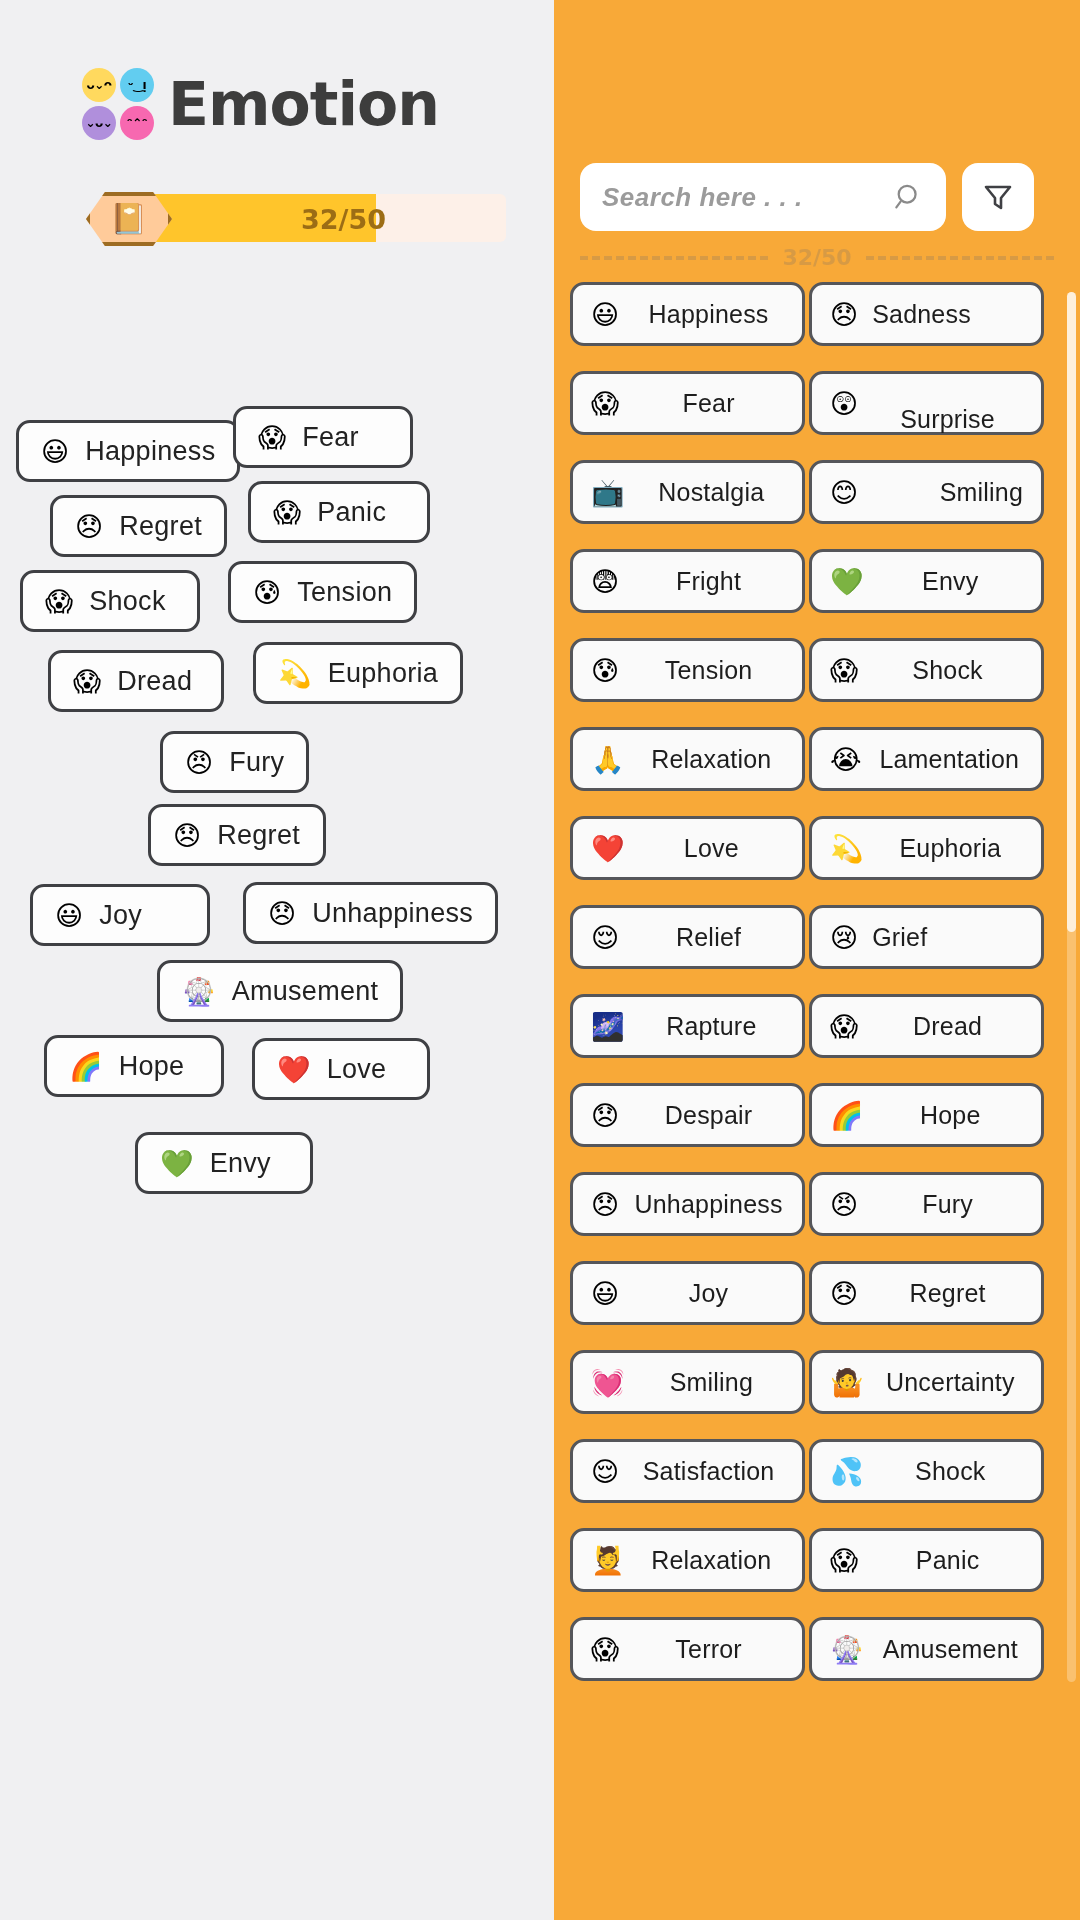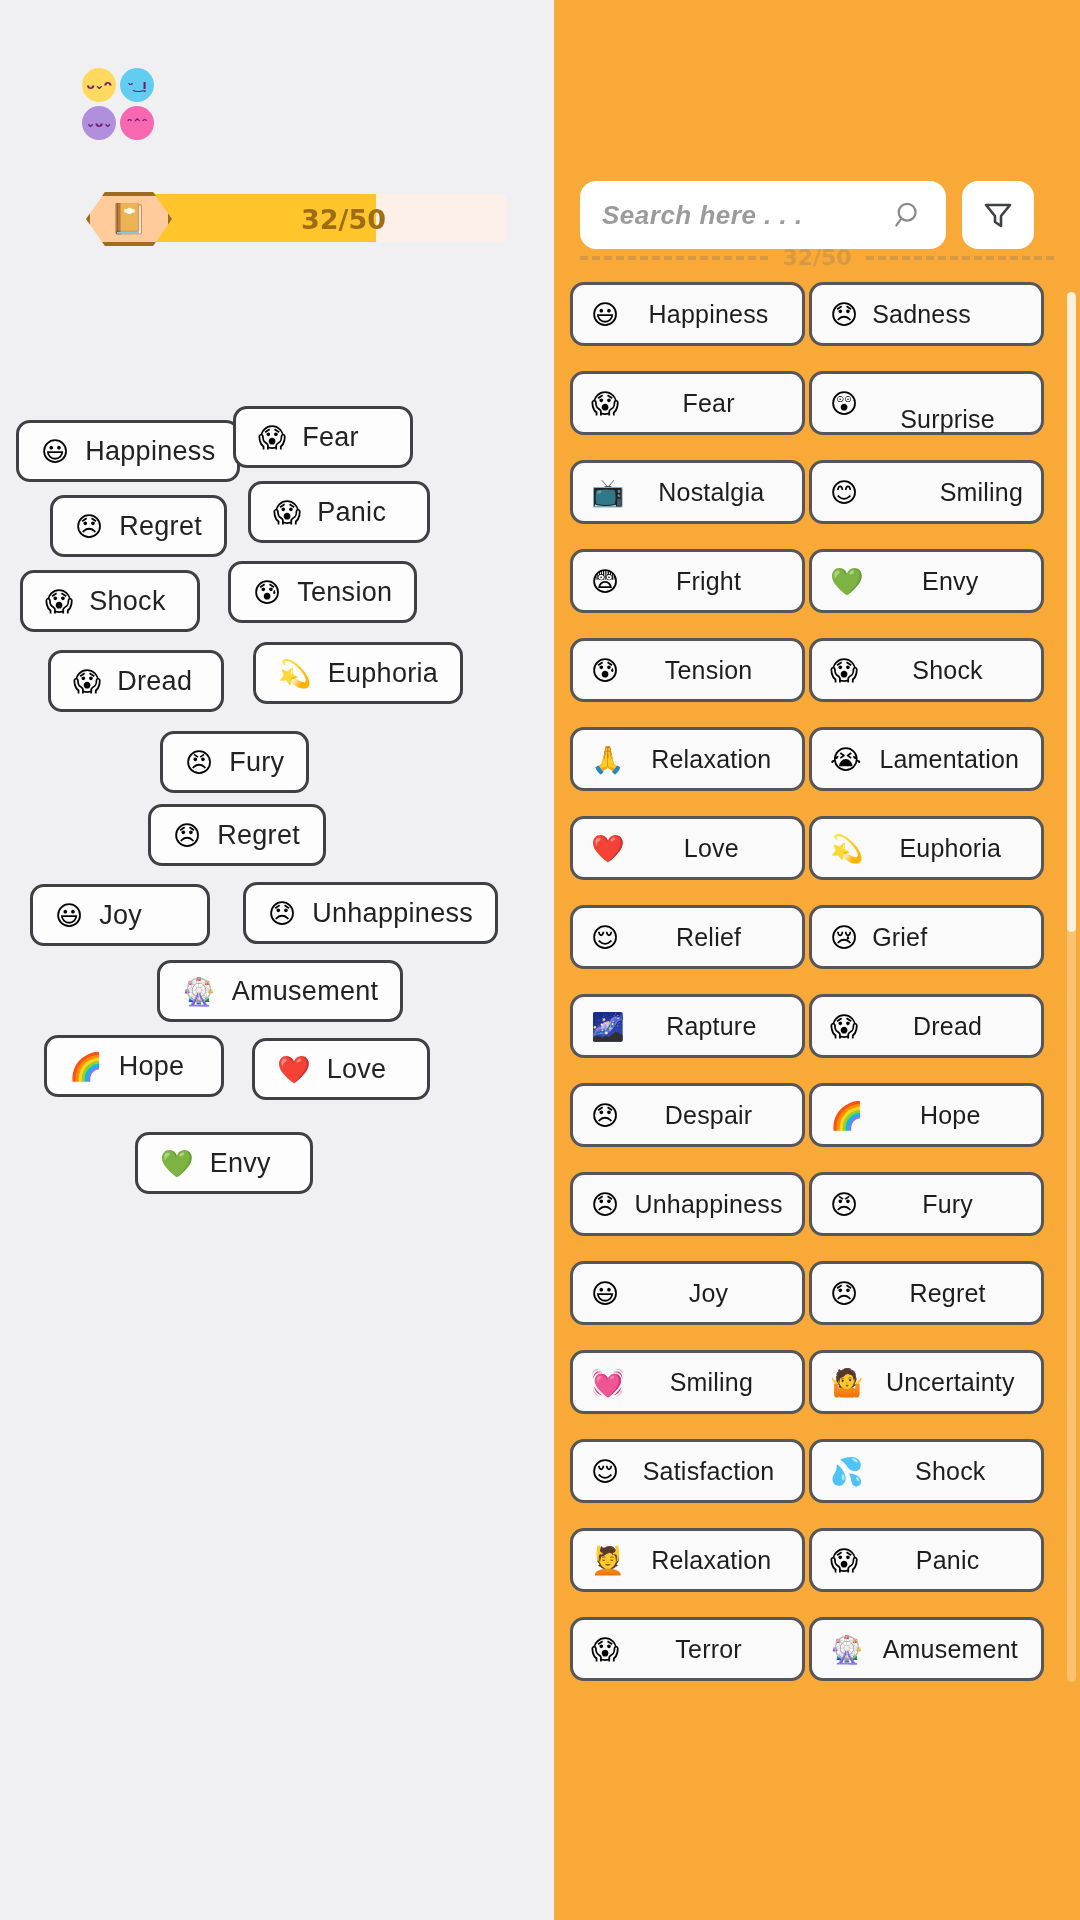--- a/index.html
+++ b/index.html
@@ -44,21 +44,21 @@
     gap: 4px;
   }
   .logo-face {
     width: 34px;
     height: 34px;
     border-radius: 50%;
     display: flex;
     align-items: center;
     justify-content: center;
     font-size: 12px;
-    color: #701a75;
+    color: #000000;
     font-weight: bold;
     letter-spacing: -0.5px;
     font-family: "DejaVu Sans", sans-serif;
     line-height: 1;
   }
   .lf-yellow { background: #ffd95e; }
   .lf-blue   { background: #62cdf0; }
   .lf-purple { background: #b08fdc; }
   .lf-pink   { background: #f768b0; }
 
@@ -166,21 +166,21 @@
     position: relative;
     width: 526px;
     height: 1920px;
     background: #f8a938;
     flex: 0 0 526px;
   }
 
   .search-row {
     position: absolute;
     left: 26px;
-    top: 181px;
+    top: 163px;
     display: flex;
     align-items: center;
     gap: 16px;
   }
   .search-box {
     width: 366px;
     height: 68px;
     background: #ffffff;
     border-radius: 16px;
     display: flex;
@@ -296,20 +296,21 @@
 
   <div class="left-panel">
 
     <div class="brand-row">
       <div class="logo-grid">
         <div class="logo-face lf-yellow">ᴗ⌄ᴖ</div>
         <div class="logo-face lf-blue">ᵕ‿ᴉ</div>
         <div class="logo-face lf-purple">⌄ᴗ⌄</div>
         <div class="logo-face lf-pink">ᵔ⌃ᵔ</div>
       </div>
+      <div class="brand-title">Emotion</div>
     </div>
 
     <div class="progress-wrap">
       <div class="progress-track">
         <div class="progress-fill" id="progress-fill" style="width: 64%;"></div>
       </div>
       <div class="progress-text">32/50</div>
       <div class="progress-badge">
         <div class="hex">
           <span class="hex-inner">📔</span>

